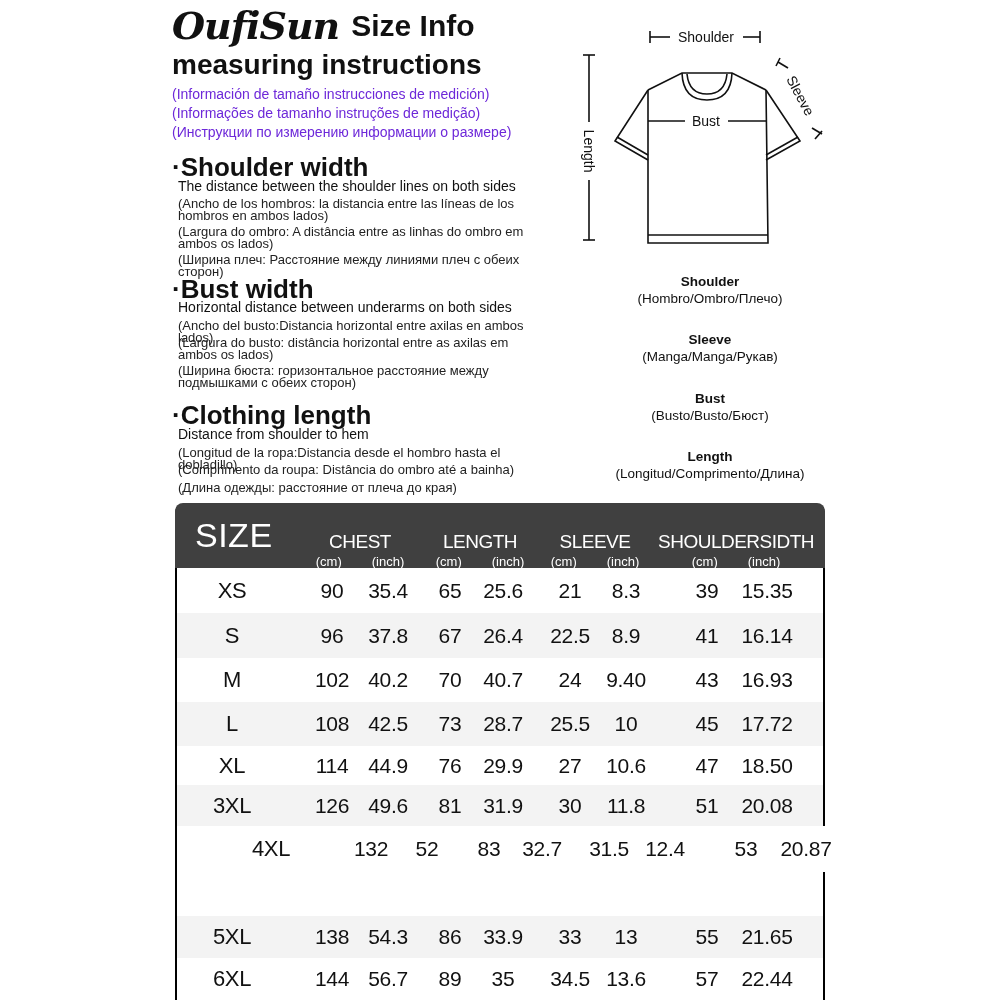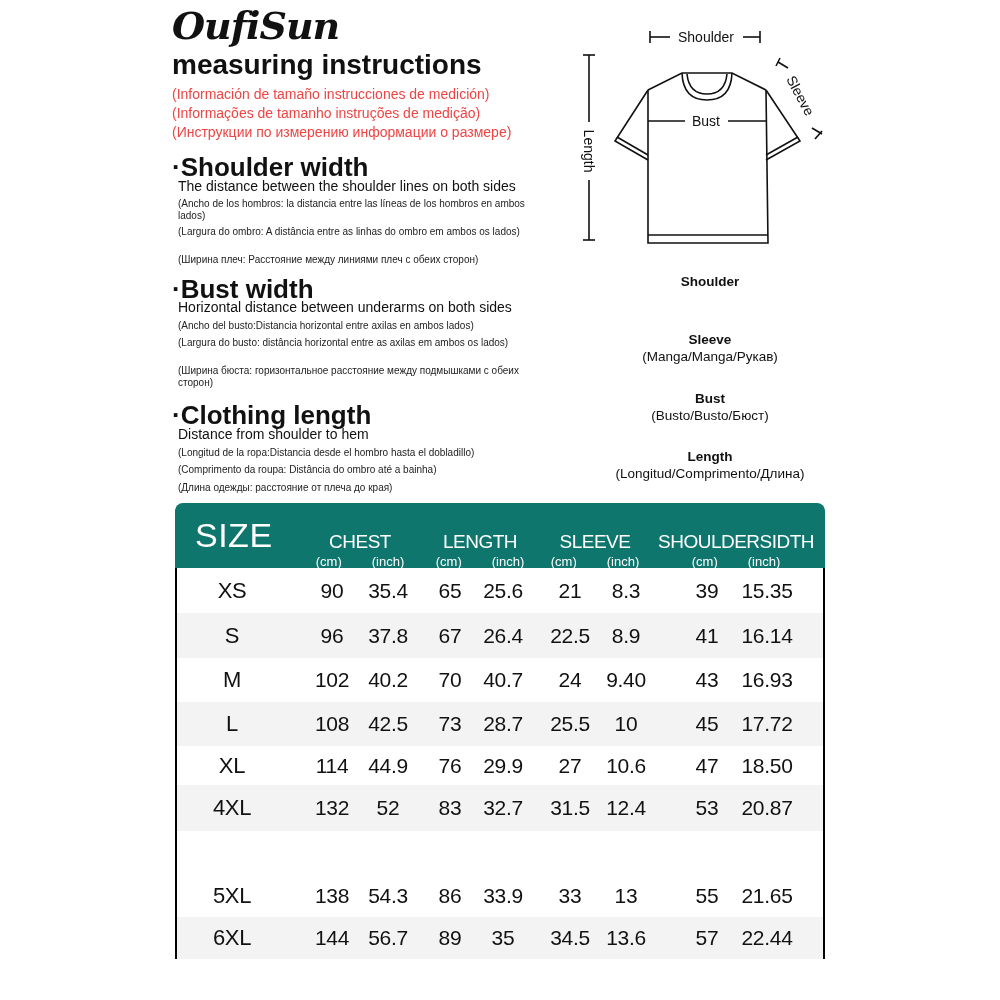--- a/index.html
+++ b/index.html
@@ -6,37 +6,37 @@
   html, body { width: 1000px; height: 1000px; background: #ffffff; overflow: hidden; }
   body { position: relative; font-family: "Liberation Sans", "DejaVu Sans", sans-serif; color: #111; }
 
   .abs { position: absolute; }
 
   
   .brand-line { left: 172px; top: 2px; height: 48px; display: flex; align-items: center; white-space: nowrap; }
   .brand { font-family: "DejaVu Serif", serif; font-style: italic; font-weight: bold; font-size: 38px; letter-spacing: -1px; line-height: 44px; }
   .brand-suffix { font-weight: bold; font-size: 30px; margin-left: 12px; line-height: 40px; }
   .subtitle { left: 172px; top: 46px; font-weight: bold; font-size: 28px; line-height: 38px; white-space: nowrap; }
-  .trans { left: 172px; font-size: 14px; line-height: 19px; white-space: nowrap; color: #ef4444; }
+  .trans { left: 172px; font-size: 14px; line-height: 19px; white-space: nowrap; color: #6d28d9; }
 
   
   .sec-title { left: 172px; font-weight: bold; font-size: 26px; line-height: 24px; white-space: nowrap; }
   .sec-desc { left: 178px; font-size: 14px; line-height: 18px; white-space: nowrap; }
-  .sec-note { left: 178px; font-size: 10px; line-height: 12px; color: #222; width: 370px; }
+  .sec-note { left: 178px; font-size: 13px; line-height: 12px; color: #222; width: 370px; }
 
   
   .shirt-svg { left: 575px; top: 10px; width: 265px; height: 250px; }
 
   .legend { left: 590px; width: 240px; text-align: center; }
   .legend .lt { font-weight: bold; font-size: 13.5px; line-height: 17px; }
   .legend .ls { font-size: 13.5px; line-height: 17px; white-space: nowrap; }
 
   
   .table { left: 175px; top: 503px; width: 650px; height: 497px; }
-  .thead { position: absolute; left: 0; top: 0; width: 650px; height: 65px; background: #0f766e; border-radius: 8px 8px 0 0; color: #fff; }
+  .thead { position: absolute; left: 0; top: 0; width: 650px; height: 65px; background: #404040; border-radius: 8px 8px 0 0; color: #fff; }
   .th-size { position: absolute; left: 20px; top: 12px; font-size: 34px; line-height: 40px; letter-spacing: 0.5px; }
   .th-group { position: absolute; top: 4px; text-align: center; margin-top: 24px; }
   .th-group .gname { font-size: 19px; line-height: 22px; letter-spacing: -0.5px; white-space: nowrap; }
   .th-group .units { font-size: 13px; line-height: 18px; white-space: nowrap; display: flex; justify-content: center; gap: 30px; }
   .tbody { position: absolute; left: 0; top: 65px; width: 650px; border-left: 2px solid #000; border-right: 2px solid #000; }
   .row { position: relative; width: 100%; display: block; }
   .row:nth-child(odd) { background: #ffffff; }
   .row:nth-child(even) { background: #f3f3f3; }
   .cell { position: absolute; top: 0; height: 100%; display: flex; align-items: center; justify-content: center; font-size: 21px; letter-spacing: -0.3px; }
   .c-size { left: 10px; width: 90px; font-size: 22px; }
@@ -47,20 +47,21 @@
   .c5 { left: 364px; width: 58px; }
   .c6 { left: 420px; width: 58px; }
   .c7 { left: 505px; width: 50px; }
   .c8 { left: 556px; width: 68px; }
 </style>
 </head>
 <body>
 
 <div class="abs brand-line">
   <span class="brand">OufiSun</span>
+  <span class="brand-suffix">Size Info</span>
 </div>
 <div class="abs subtitle">measuring instructions</div>
 <div class="abs trans" style="top:85px">(Información de tamaño instrucciones de medición)</div>
 <div class="abs trans" style="top:104px">(Informações de tamanho instruções de medição)</div>
 <div class="abs trans" style="top:123px">(Инструкции по измерению информации о размере)</div>
 
 <div class="abs sec-title" style="top:155px">·Shoulder width</div>
 <div class="abs sec-desc" style="top:177px">The distance between the shoulder lines on both sides</div>
 <div class="abs sec-note" style="top:198px">(Ancho de los hombros: la distancia entre las líneas de los hombros en ambos lados)</div>
 <div class="abs sec-note" style="top:226px">(Largura do ombro: A distância entre as linhas do ombro em ambos os lados)</div>
@@ -117,20 +118,21 @@
       <text x="131" y="32" text-anchor="middle">Shoulder</text>
       <text x="131" y="116" text-anchor="middle">Bust</text>
       <text x="0" y="0" text-anchor="middle" transform="translate(9,141) rotate(90)">Length</text>
       <text x="0" y="0" text-anchor="middle" transform="translate(221,88) rotate(62)">Sleeve</text>
     </g>
   </svg>
 </div>
 
 <div class="abs legend" style="top:273px">
   <div class="lt">Shoulder</div>
+  <div class="ls">(Hombro/Ombro/Плечо)</div>
 </div>
 <div class="abs legend" style="top:331px">
   <div class="lt">Sleeve</div>
   <div class="ls">(Manga/Manga/Рукав)</div>
 </div>
 <div class="abs legend" style="top:390px">
   <div class="lt">Bust</div>
   <div class="ls">(Busto/Busto/Бюст)</div>
 </div>
 <div class="abs legend" style="top:448px">
@@ -227,22 +229,33 @@
     <div class="cell c2">44.9</div>
     <div class="cell c3">76</div>
     <div class="cell c4">29.9</div>
     <div class="cell c5">27</div>
     <div class="cell c6">10.6</div>
     <div class="cell c7">47</div>
     <div class="cell c8">18.50</div>
   </div>
 
 
-
-  <div class="row" style="height: 46px;">
+  <div class="row" style="height: 41px;">
+    <div class="cell c-size">3XL</div>
+    <div class="cell c1">126</div>
+    <div class="cell c2">49.6</div>
+    <div class="cell c3">81</div>
+    <div class="cell c4">31.9</div>
+    <div class="cell c5">30</div>
+    <div class="cell c6">11.8</div>
+    <div class="cell c7">51</div>
+    <div class="cell c8">20.08</div>
+  </div>
+
+  <div class="row" style="height: 46px; margin-left: 39px;">
     <div class="cell c-size">4XL</div>
     <div class="cell c1">132</div>
     <div class="cell c2">52</div>
     <div class="cell c3">83</div>
     <div class="cell c4">32.7</div>
     <div class="cell c5">31.5</div>
     <div class="cell c6">12.4</div>
     <div class="cell c7">53</div>
     <div class="cell c8">20.87</div>
   </div>

